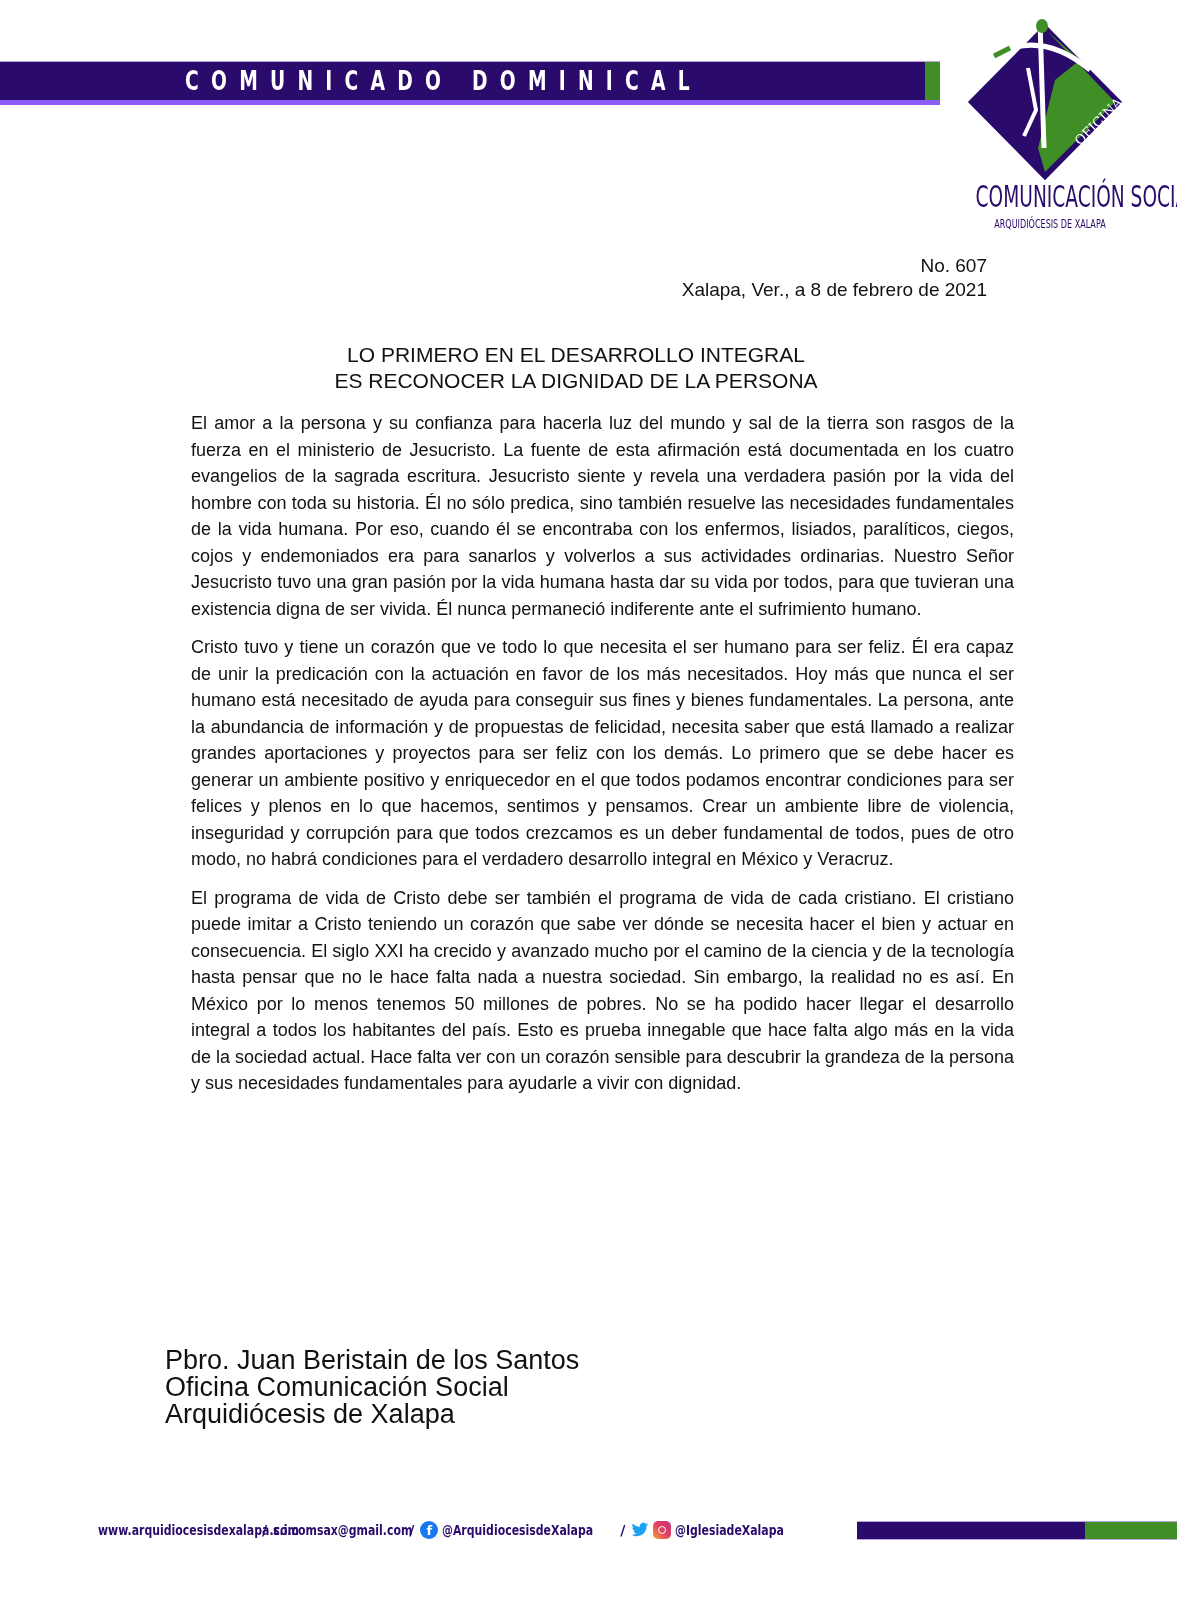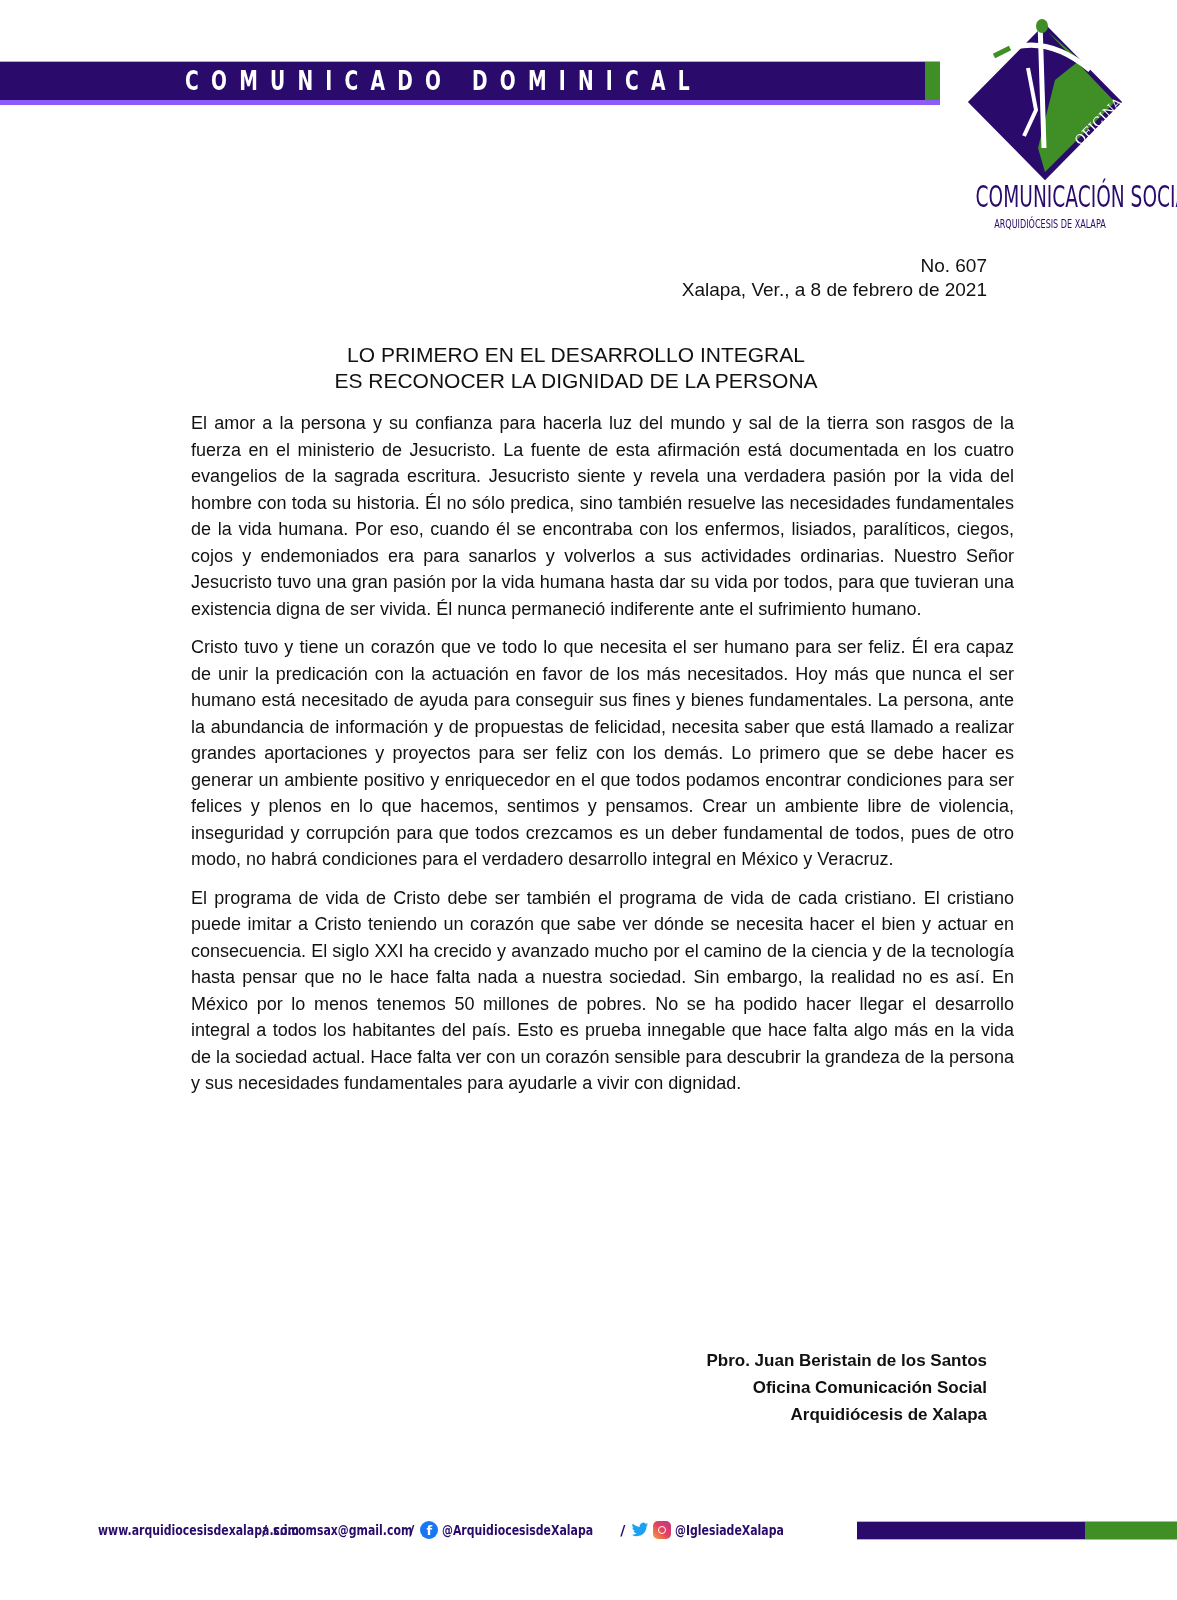--- a/index.html
+++ b/index.html
@@ -8,21 +8,21 @@
   .header-band .green { position: absolute; right: 0; top: 0; width: 15px; height: 100%; background: #3f8f26; }
   .header-title { position: absolute; left: 185px; top: 0; height: 38px; line-height: 38px; color: #ffffff; font-family: "DejaVu Sans", sans-serif; font-weight: bold; font-size: 26px; letter-spacing: 17px; transform: scaleX(0.72); transform-origin: left center; white-space: nowrap; }
   .logo { position: absolute; left: 960px; top: 18px; width: 190px; height: 165px; }
   .logo-text { position: absolute; left: 930px; top: 180px; width: 240px; text-align: center; color: #2a0b6b; }
   .logo-text .l1 { font-family: "DejaVu Sans", sans-serif; font-size: 30px; transform: scaleX(0.62); transform-origin: center; white-space: nowrap; letter-spacing: 0px; line-height: 34px; }
   .logo-text .l2 { font-family: "DejaVu Sans", sans-serif; font-size: 13px; transform: scaleX(0.62); transform-origin: center; white-space: nowrap; line-height: 16px; margin-top: 2px; }
   .meta { position: absolute; right: 190px; top: 254px; text-align: right; font-size: 19px; line-height: 24px; }
   .title { position: absolute; left: 165px; width: 822px; top: 342px; text-align: center; font-weight: normal; font-size: 21px; line-height: 26px; }
   .body-text { position: absolute; left: 178px; width: 823px; top: 410px; font-size: 18px; line-height: 26.5px; text-align: justify; margin-left: 13px; }
   .body-text p { margin: 0 0 12px 0; }
-  .signature { position: absolute; left: 165px; width: 822px; top: 1347px; text-align: right; font-weight: bold; font-size: 17px; line-height: 27px; }
+  .signature { position: absolute; left: 165px; width: 822px; top: 1347px; text-align: left; font-weight: normal; font-size: 27px; line-height: 27px; }
   .footer { position: absolute; left: 98px; top: 1517px; height: 26px; display: flex; align-items: center; white-space: nowrap; color: #2a0b6b; font-family: "DejaVu Sans", sans-serif; font-weight: bold; }
   .footer .ft { font-size: 14px; transform-origin: left center; display: inline-block; }
   .footer .sep { margin: 0 6px; font-size: 14px; }
   .icon-fb { width: 18px; height: 18px; border-radius: 50%; background: #1877f2; color: #fff; font-size: 13px; line-height: 19px; text-align: center; font-family: "DejaVu Sans", sans-serif; display: inline-block; margin-right: 4px; }
   .icon-tw { width: 18px; height: 16px; display: inline-block; margin-right: 4px; }
   .icon-ig { width: 18px; height: 18px; border-radius: 5px; background: linear-gradient(45deg,#f9a03a,#e4405f,#c13584); display: inline-block; position: relative; margin-right: 4px; }
   .icon-ig::after { content: ""; position: absolute; left: 5px; top: 5px; width: 6px; height: 6px; border: 1.5px solid #fff; border-radius: 50%; }
   .footer-band { position: absolute; left: 857px; top: 1521px; width: 320px; height: 17px; background: #2a0b6b; border-top: 1px solid #b9a8e0; border-bottom: 1px solid #b9a8e0; }
   .footer-band .green { position: absolute; left: 228px; top: 0; right: 0; height: 100%; background: #3f8f26; }
 </style>

